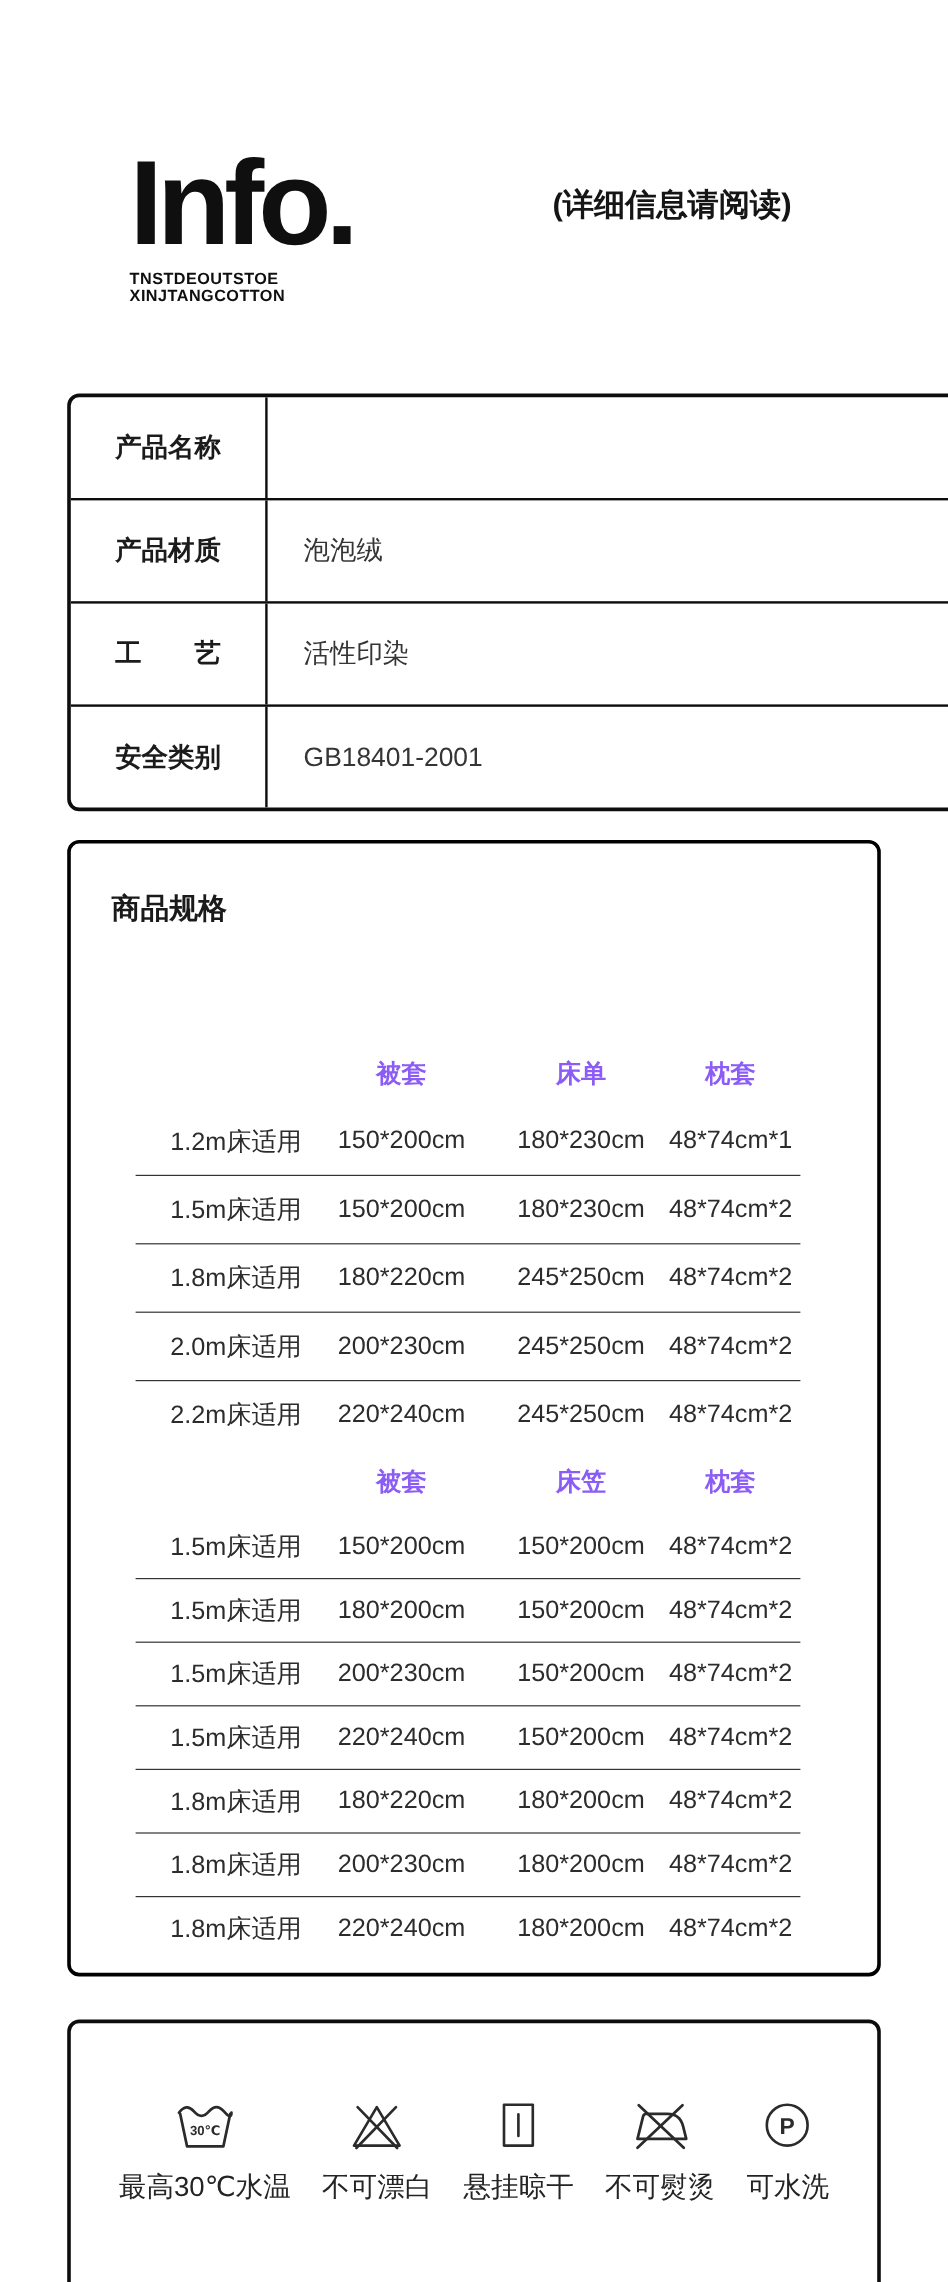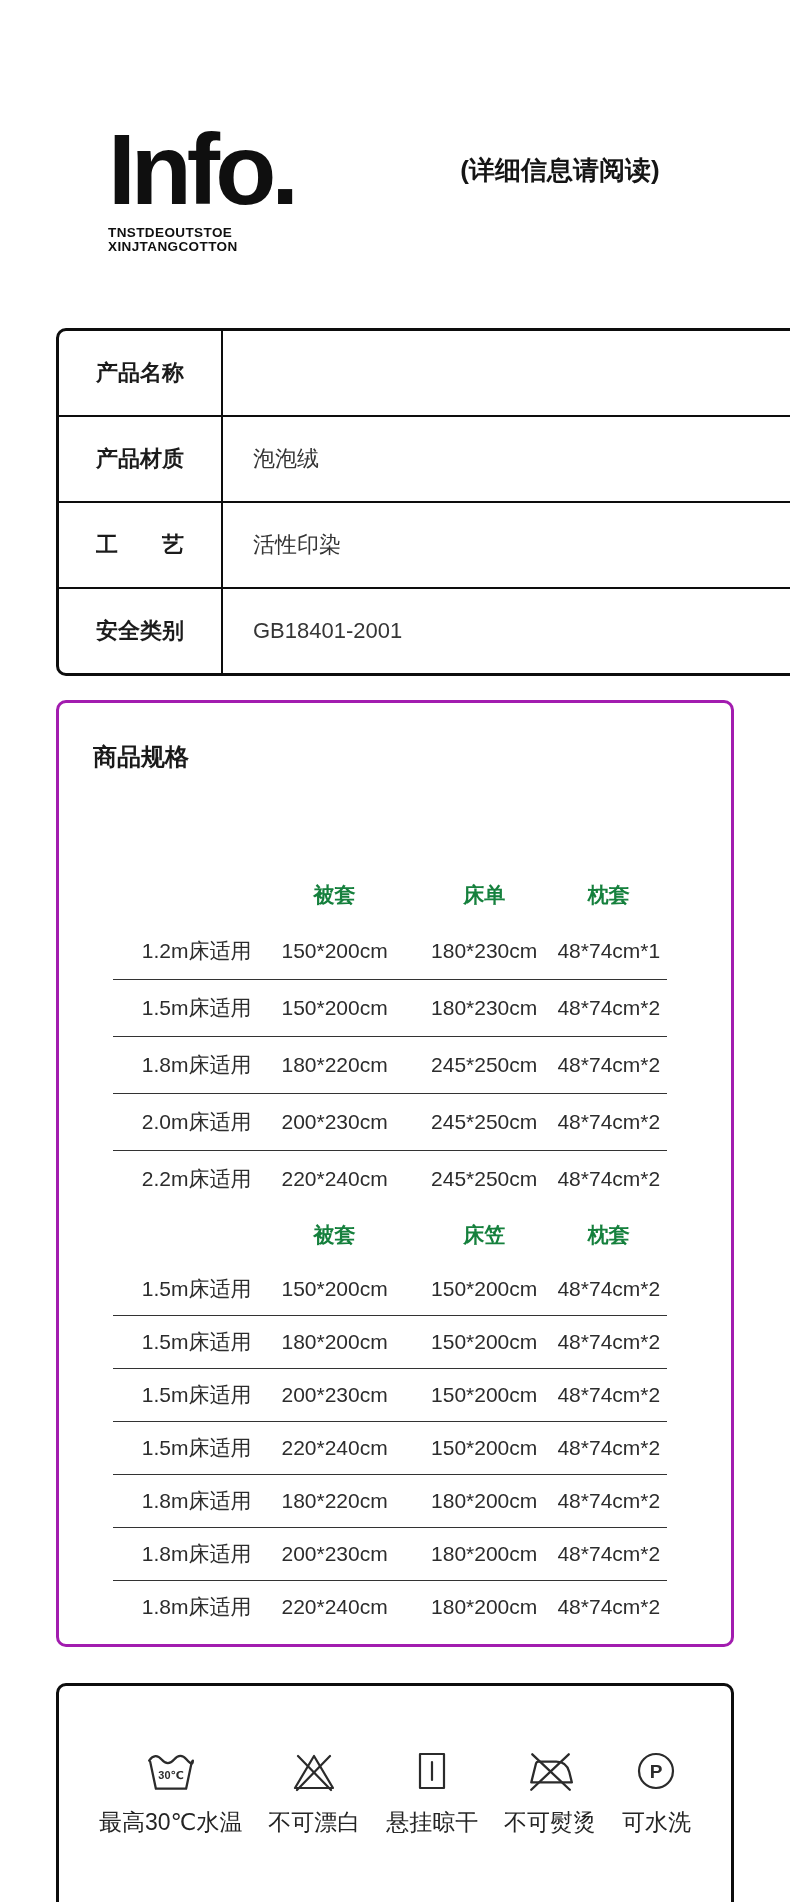--- a/index.html
+++ b/index.html
@@ -14,30 +14,30 @@
   .title-wrap{position:absolute;left:432px;top:146px;width:256px;text-align:center;}
   .page-title{font-size:57px;font-weight:900;color:#0f0f0f;line-height:1.15;letter-spacing:0;}
   .page-subtitle{font-size:26px;font-weight:700;color:#151515;margin-top:7px;}
   
   .info-table{position:absolute;left:56px;top:328px;width:780px;border:3px solid #0d0d0d;border-radius:10px;overflow:hidden;box-sizing:border-box;}
   .info-row{display:flex;height:84px;border-top:2px solid #0d0d0d;}
   .info-row:first-child{border-top:none;}
   .info-label{width:162px;flex:none;border-right:2px solid #0d0d0d;display:flex;align-items:center;justify-content:center;font-weight:700;font-size:22px;color:#1b1b1b;}
   .info-value{flex:1;display:flex;align-items:center;padding-left:30px;font-size:22px;color:#353535;}
   
-  .spec-box{position:absolute;left:56px;top:700px;width:678px;height:947px;border:3px solid #a21caf;border-radius:10px;box-sizing:border-box;}
+  .spec-box{position:absolute;left:56px;top:700px;width:678px;height:947px;border:3px solid #000000;border-radius:10px;box-sizing:border-box;}
   .spec-title{position:absolute;left:34px;top:38px;font-size:24px;font-weight:800;color:#1a1a1a;}
   .spec-table{position:absolute;left:54px;right:64px;top:164px;}
   .spec-row{display:grid;grid-template-columns:25% 30% 24% 21%;align-items:center;height:56px;}
   .spec-row.r2{height:52px;}
   .spec-row.line{border-bottom:1.5px solid #333;}
   .spec-head{font-weight:700;}
   .spec-cell{font-size:21px;color:#2c2c2c;text-align:center;white-space:nowrap;}
   .spec-cell.lbl{text-align:right;}
-  .spec-head .spec-cell{color:#15803d;}
+  .spec-head .spec-cell{color:#8b5cf6;}
   
   .care-box{position:absolute;left:56px;top:1683px;width:678px;height:244px;border:3px solid #0d0d0d;border-radius:10px;box-sizing:border-box;}
   .care-row{display:flex;justify-content:space-between;align-items:flex-end;padding:62px 40px 0;}
   .care-item{display:flex;flex-direction:column;align-items:center;}
   .care-item svg{display:block;}
   .care-label{margin-top:13px;font-size:23px;color:#242424;white-space:nowrap;}
   svg .ln{fill:none;stroke:#2b2b2b;stroke-width:2.2;stroke-linecap:round;stroke-linejoin:round;}
   svg text{fill:#2b2b2b;stroke:none;font-family:"Liberation Sans","DejaVu Sans",sans-serif;}
 </style>
 </head>

